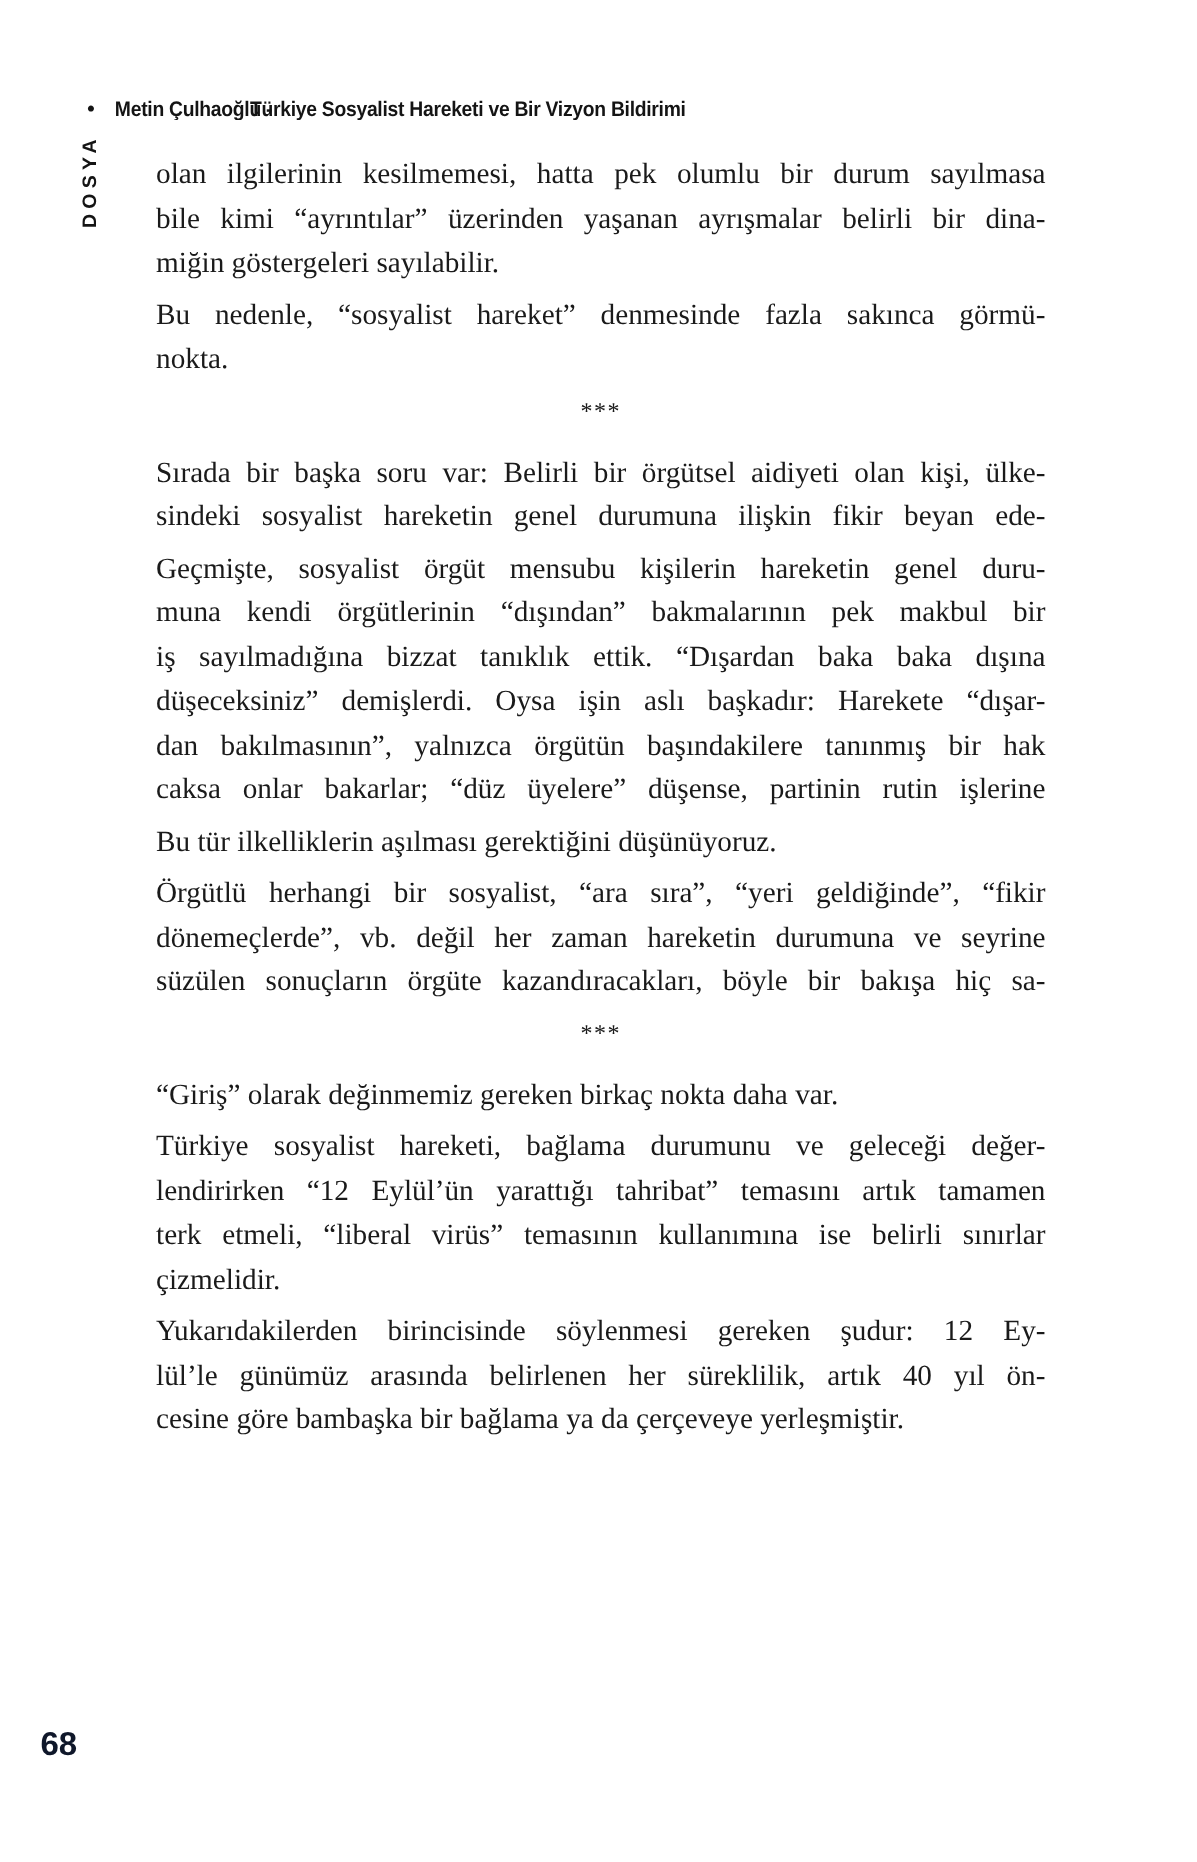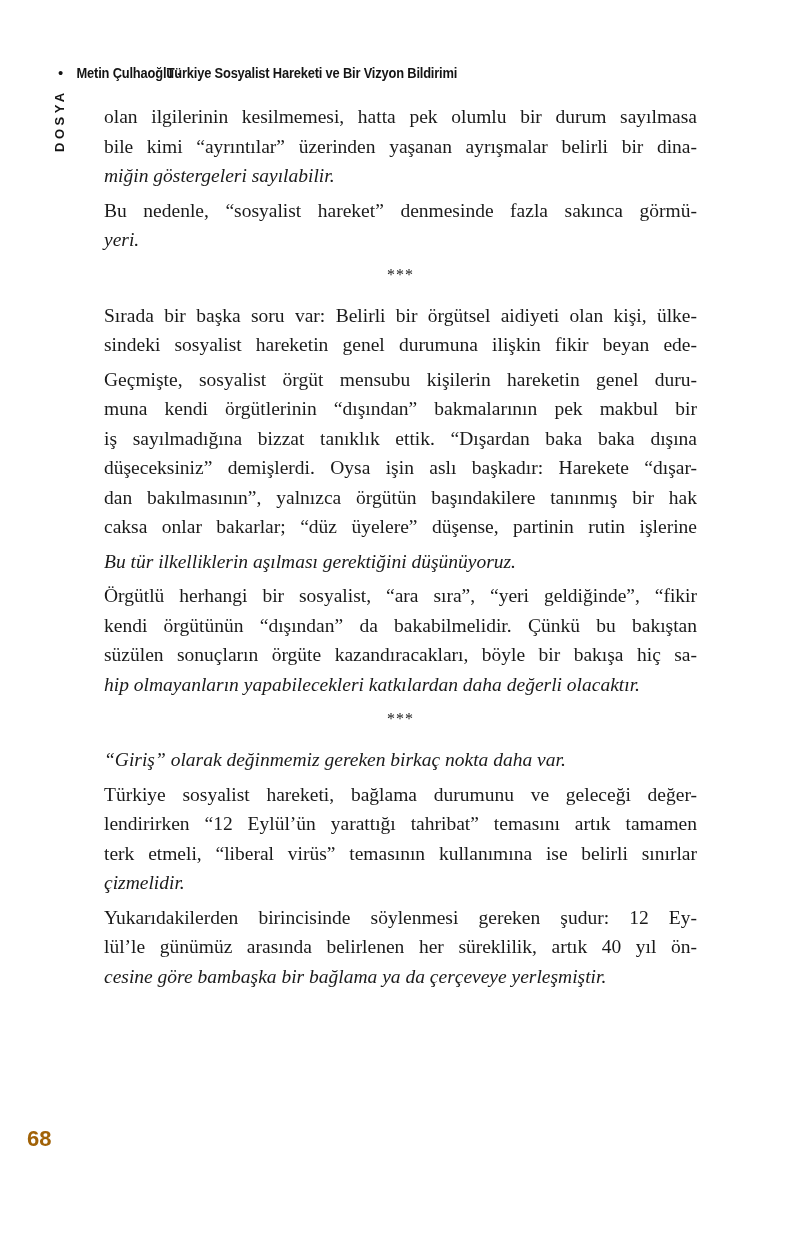--- a/index.html
+++ b/index.html
@@ -73,40 +73,39 @@
   }
   .para { margin: 0 0 5px 0; }
   .line {
     text-align: justify;
     text-align-last: justify;
     white-space: normal;
   }
   .line.last {
     text-align: right;
     text-align-last: left;
-    font-style: italic;
   }
   .sep {
     text-align: center;
     height: 29px;
     line-height: 29px;
     margin: 4px 0 12px 0;
     font-size: 16px;
     letter-spacing: 1px;
     color: #1a1a1a;
   }
   
   .pagenum {
     position: absolute;
     left: 27px;
-    top: 1126px;
+    top: 1150px;
     font-family: "Liberation Sans", sans-serif;
     font-weight: 600;
     font-size: 22px;
-    color: #a16207;
+    color: #0f172a;
     letter-spacing: 0px;
   }
 </style>
 </head>
 <body>
 
 <div class="page">
 
   <div class="header">
     <span class="bullet">•</span>
@@ -117,43 +116,42 @@
   <div class="dosya">DOSYA</div>
 
   <div class="body-col">
       <div class="para">
         <div class="line">olan ilgilerinin kesilmemesi, hatta pek olumlu bir durum sayılmasa</div>
         <div class="line">bile kimi “ayrıntılar” üzerinden yaşanan ayrışmalar belirli bir dina-</div>
         <div class="line last">miğin göstergeleri sayılabilir.</div>
       </div>
       <div class="para">
         <div class="line">Bu nedenle, “sosyalist hareket” denmesinde fazla sakınca görmü-</div>
-        <div class="line last">yeri.</div>
+        <div class="line last">nokta.</div>
       </div>
       <div class="sep">***</div>
       <div class="para">
         <div class="line">Sırada bir başka soru var: Belirli bir örgütsel aidiyeti olan kişi, ülke-</div>
         <div class="line">sindeki sosyalist hareketin genel durumuna ilişkin fikir beyan ede-</div>
       </div>
       <div class="para">
         <div class="line">Geçmişte, sosyalist örgüt mensubu kişilerin hareketin genel duru-</div>
         <div class="line">muna kendi örgütlerinin “dışından” bakmalarının pek makbul bir</div>
         <div class="line">iş sayılmadığına bizzat tanıklık ettik. “Dışardan baka baka dışına</div>
         <div class="line">düşeceksiniz” demişlerdi. Oysa işin aslı başkadır: Harekete “dışar-</div>
         <div class="line">dan bakılmasının”, yalnızca örgütün başındakilere tanınmış bir hak</div>
         <div class="line">caksa onlar bakarlar; “düz üyelere” düşense, partinin rutin işlerine</div>
       </div>
       <div class="para">
         <div class="line last">Bu tür ilkelliklerin aşılması gerektiğini düşünüyoruz.</div>
       </div>
       <div class="para">
         <div class="line">Örgütlü herhangi bir sosyalist, “ara sıra”, “yeri geldiğinde”, “fikir</div>
-        <div class="line">kendi örgütünün “dışından” da bakabilmelidir. Çünkü bu bakıştan</div>
+        <div class="line">dönemeçlerde”, vb. değil her zaman hareketin durumuna ve seyrine</div>
         <div class="line">süzülen sonuçların örgüte kazandıracakları, böyle bir bakışa hiç sa-</div>
-        <div class="line last">hip olmayanların yapabilecekleri katkılardan daha değerli olacaktır.</div>
       </div>
       <div class="sep">***</div>
       <div class="para">
         <div class="line last">“Giriş” olarak değinmemiz gereken birkaç nokta daha var.</div>
       </div>
       <div class="para">
         <div class="line">Türkiye sosyalist hareketi, bağlama durumunu ve geleceği değer-</div>
         <div class="line">lendirirken “12 Eylül’ün yarattığı tahribat” temasını artık tamamen</div>
         <div class="line">terk etmeli, “liberal virüs” temasının kullanımına ise belirli sınırlar</div>
         <div class="line last">çizmelidir.</div>

